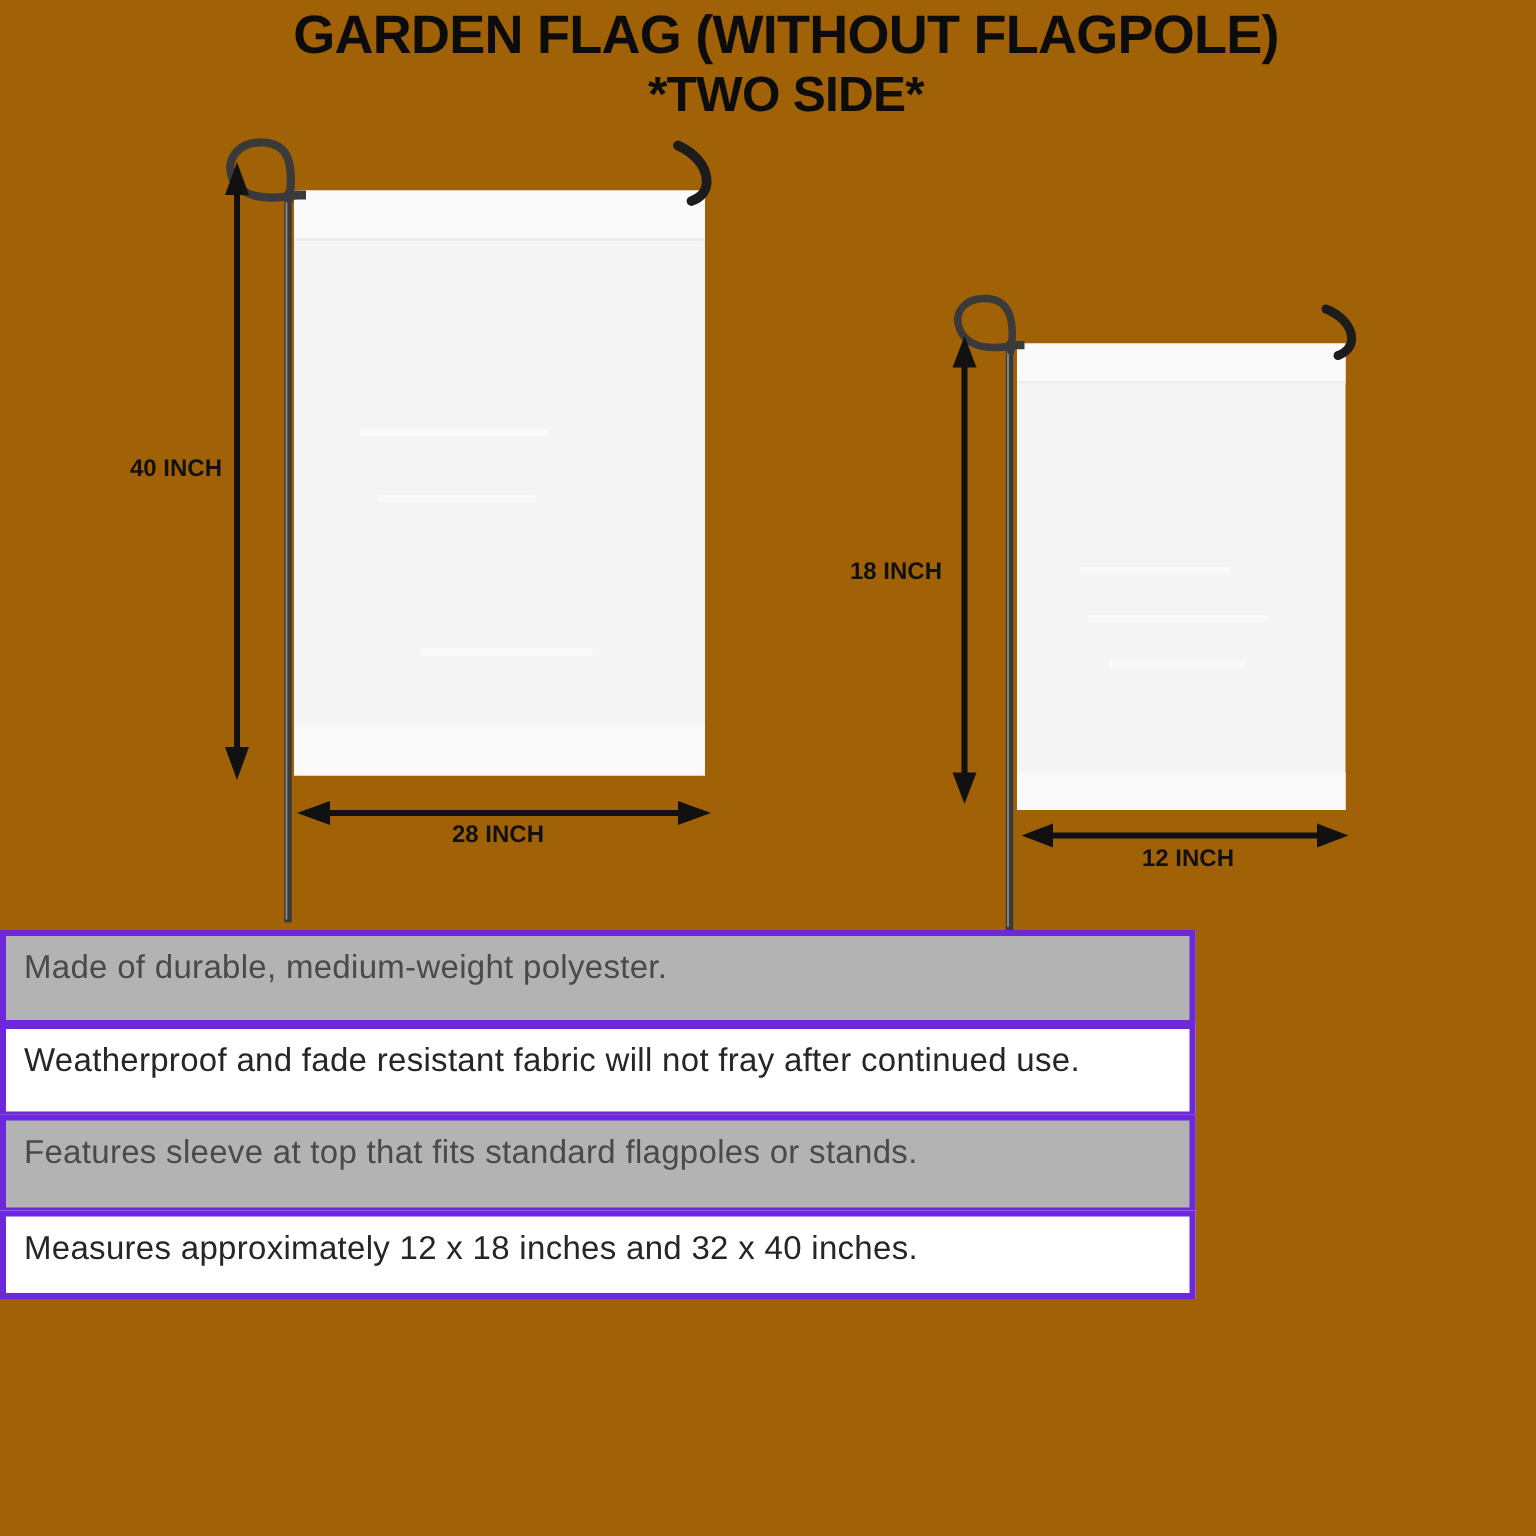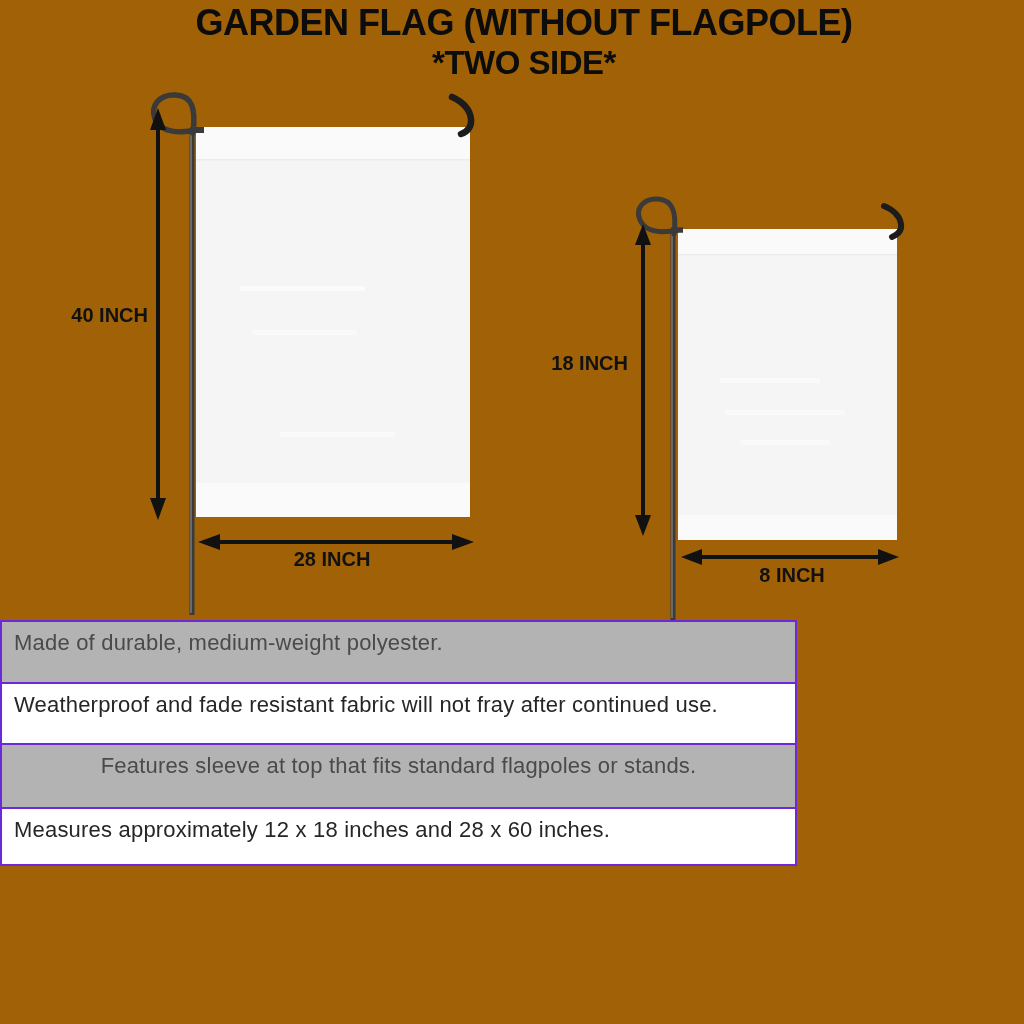--- a/index.html
+++ b/index.html
@@ -7,34 +7,34 @@
     position:relative;width:1024px;height:1024px;background:#a16207;
     font-family:"Liberation Sans",sans-serif;overflow:hidden;
   }
   
   .title-block{position:absolute;left:12px;top:4px;width:1024px;text-align:center;color:#0c0c0c;}
   .title-line1{font-size:36px;font-weight:bold;letter-spacing:-0.5px;line-height:1.08;}
   .title-line2{font-size:33px;font-weight:bold;letter-spacing:-0.5px;line-height:1.08;margin-top:2px;}
   
   .flag-svg{position:absolute;}
   .dim-label{
-    position:absolute;font-weight:bold;font-size:20px;color:#111111;letter-spacing:0px;
+    position:absolute;font-weight:bold;font-size:16px;color:#111111;letter-spacing:0px;
   }
   .dim-label.right{text-align:right;}
   .dim-label.center{text-align:center;}
   
   .features-table{position:absolute;left:0px;top:620px;width:797px;}
   .feature-row{
-    box-sizing:border-box;border:2px solid #6d28d9;width:100%;
+    box-sizing:border-box;border:4px solid #6d28d9;width:100%;
     padding:7px 12px 0 12px;font-size:22px;letter-spacing:0.2px;line-height:1.25;
   }
   .feature-row + .feature-row{margin-top:-2px;}
   .feature-row.shaded{background:#b3b3b3;color:#4a4a4a;}
   .feature-row.plain{background:#ffffff;color:#262626;}
-  .row-h1{height:64px;} .row-h2{height:63px;} .row-h3{height:66px;text-align:center;}
+  .row-h1{height:64px;} .row-h2{height:63px;} .row-h3{height:66px;}
   .row-h4{height:59px;} .row-h5{height:61px;}
 </style>
 </head>
 <body>
 
 <div class="stage">
 
   <div class="title-block">
     <div class="title-line1">GARDEN FLAG (WITHOUT FLAGPOLE)</div>
     <div class="title-line2">*TWO SIDE*</div>
@@ -98,31 +98,31 @@
       <polygon points="18,29 10,50 26,50" fill="#111111"></polygon>
       <polygon points="18,341 10,320 26,320" fill="#111111"></polygon>
     </g>
 
     <g>
       <line x1="70" y1="362" x2="260" y2="362" stroke="#111111" stroke-width="4"></line>
       <polygon points="56,362 77,354 77,370" fill="#111111"></polygon>
       <polygon points="274,362 253,354 253,370" fill="#111111"></polygon>
     </g>
   </svg>
-  <div class="dim-label right" style="left:543px;top:352px;width:85px;">18 INCH</div>
-  <div class="dim-label center" style="left:692px;top:564px;width:200px;">8 INCH</div>
+  <div class="dim-label right" style="left:543px;top:373px;width:85px;">18 INCH</div>
+  <div class="dim-label center" style="left:692px;top:564px;width:200px;">12 INCH</div>
 
   <div class="features-table">
     <div class="feature-row shaded row-h1">
       <span>Made of durable, medium-weight polyester.</span>
     </div>
     <div class="feature-row plain row-h2">
       <span>Weatherproof and fade resistant fabric will not fray after continued use.</span>
     </div>
     <div class="feature-row shaded row-h3">
       <span>Features sleeve at top that fits standard flagpoles or stands.</span>
     </div>
     <div class="feature-row plain row-h4">
-      <span>Measures approximately 12 x 18 inches and 28 x 60 inches.</span>
+      <span>Measures approximately 12 x 18 inches and 32 x 40 inches.</span>
     </div>
   </div>
 
 </div>
 
 </body></html>

